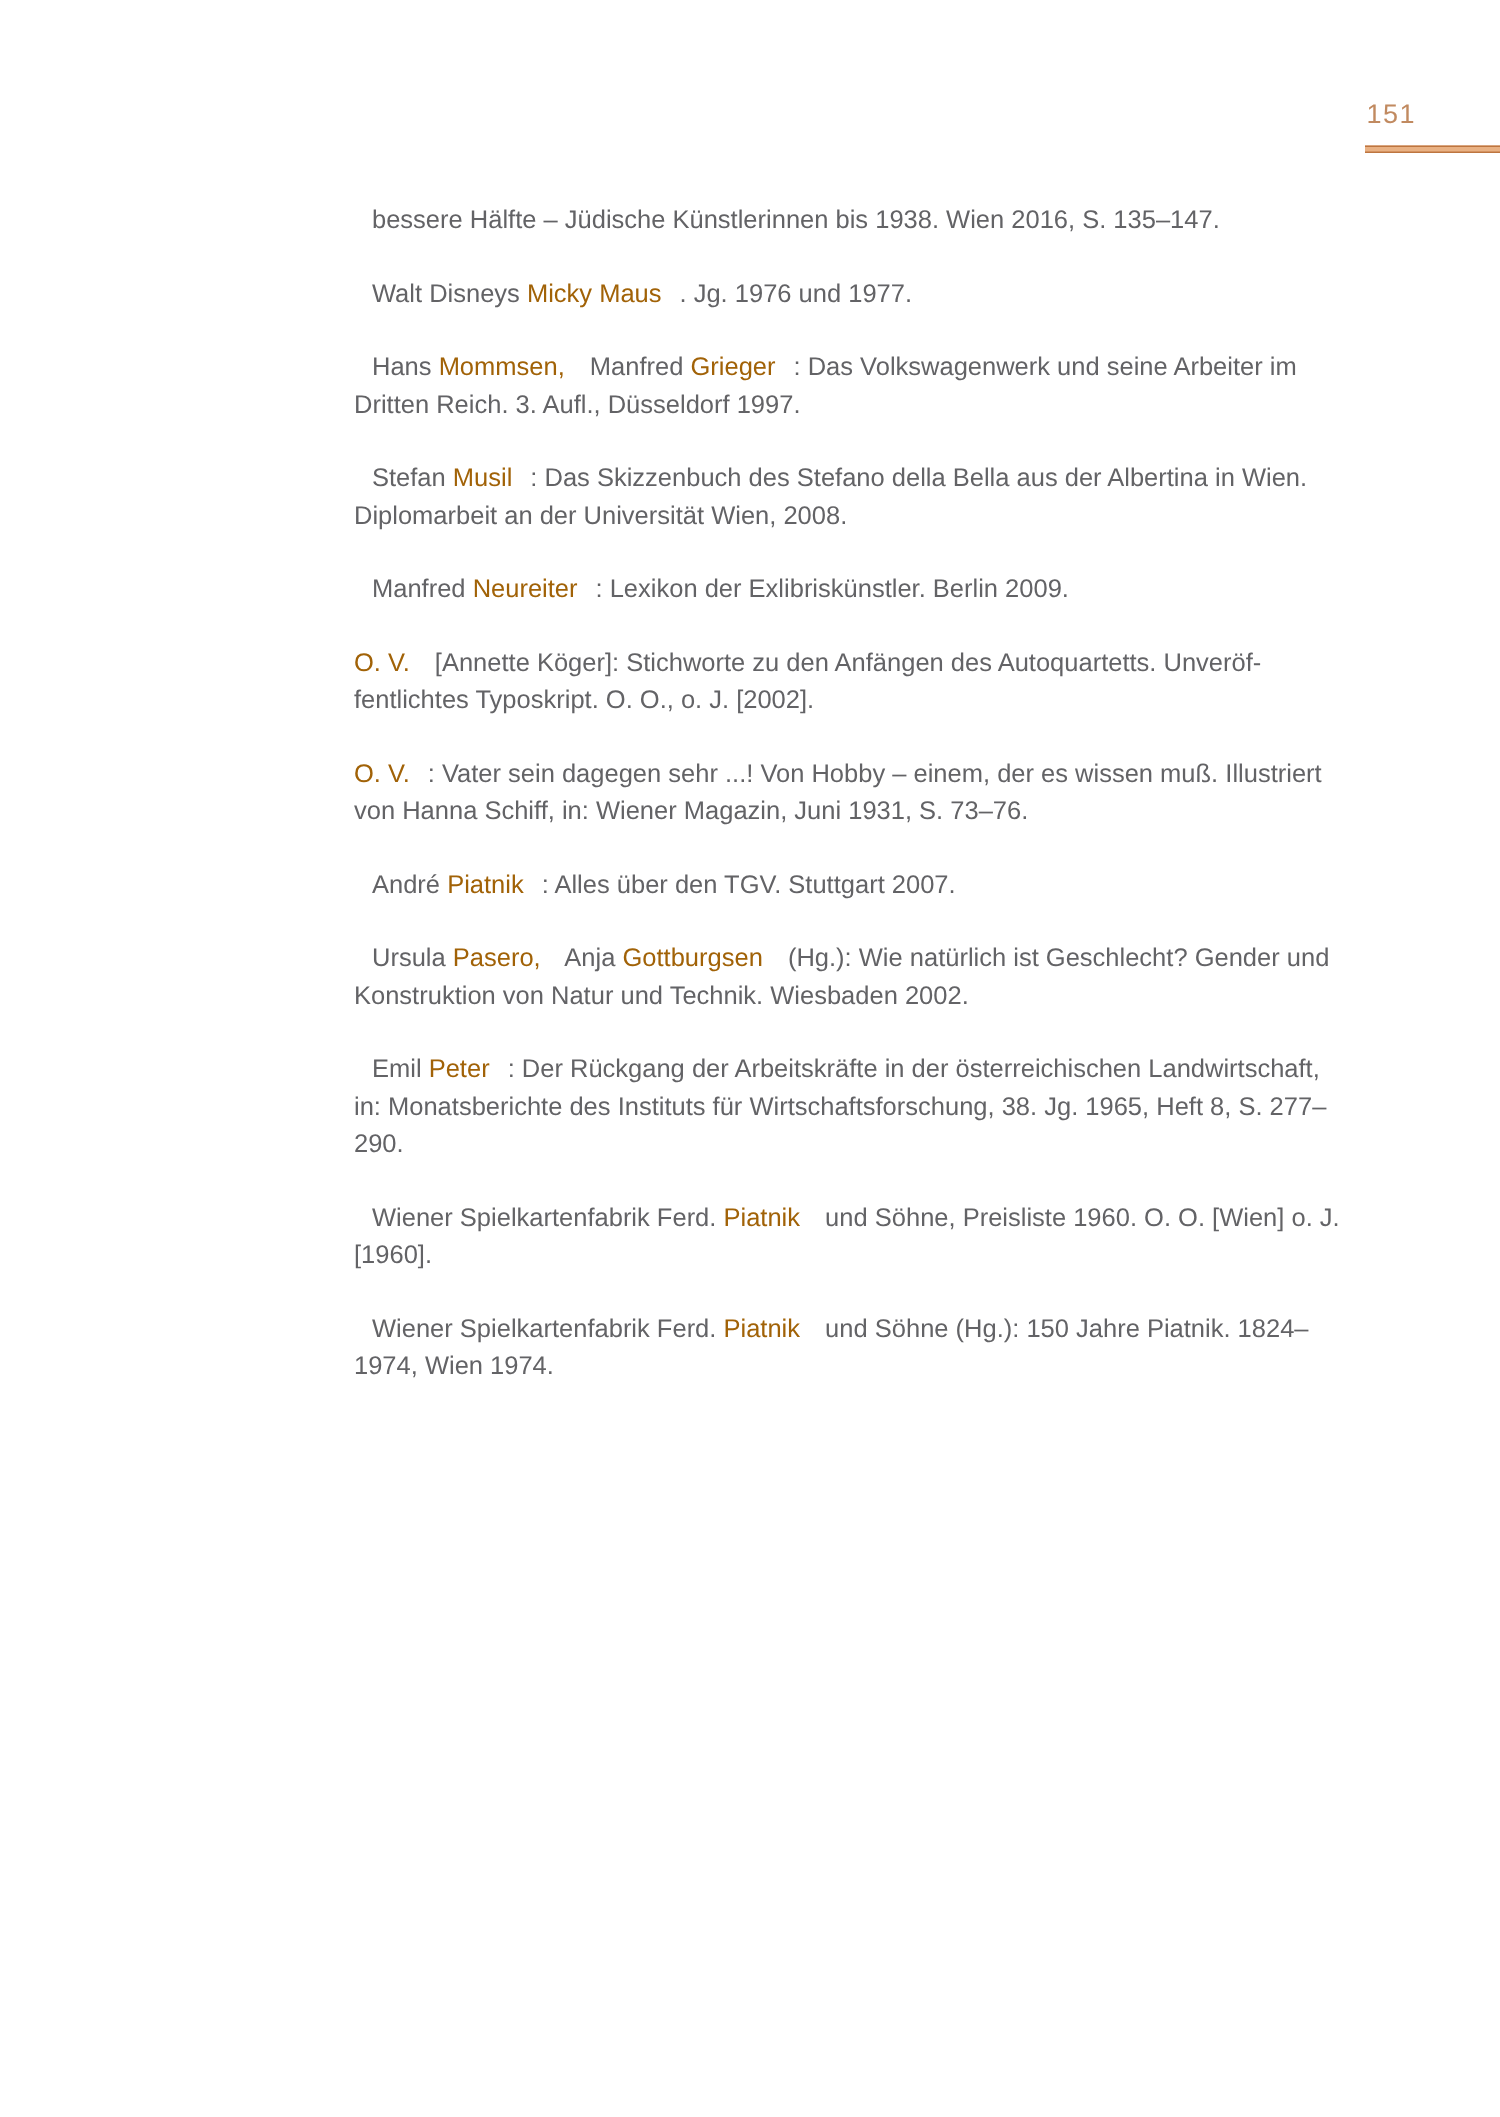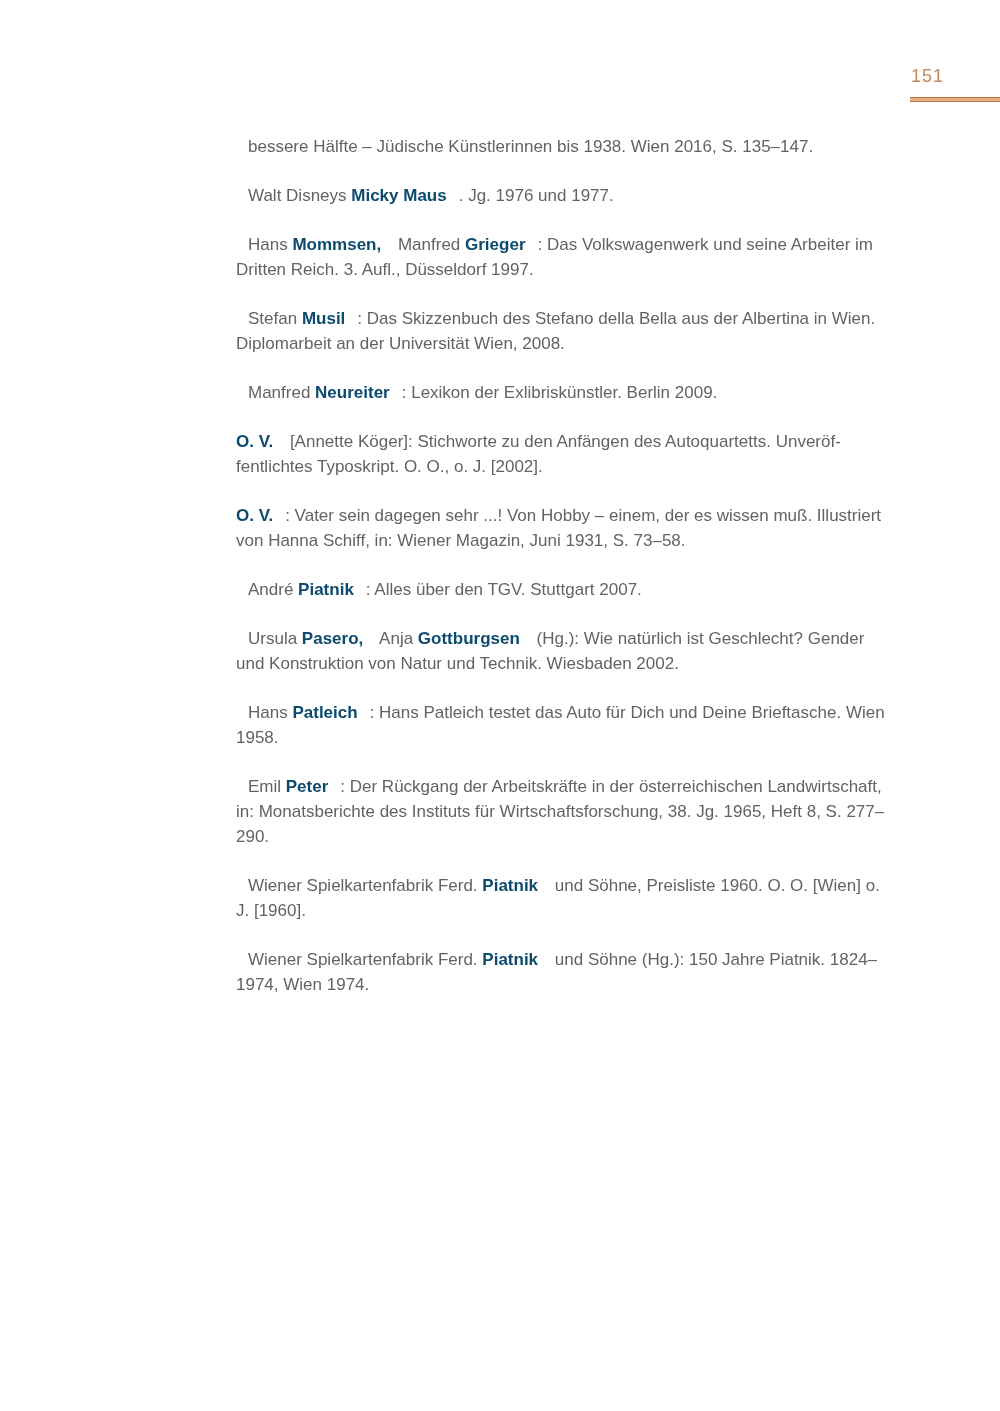--- a/index.html
+++ b/index.html
@@ -43,42 +43,41 @@
     font-size: 17px;
     line-height: 25px;
     color: #636366;
     hyphens: manual;
     -webkit-hyphens: manual;
   }
   .entry {
     margin: 0 0 24px 0;
   }
   .entry .b {
-    font-weight: bold;
-    color: #0c4a6e;
+    font-weight: normal;
+    color: #a16207;
   }
   .entry .r {
     font-weight: normal;
     margin-left: 12px;
   }
 </style>
 </head>
 <body>
 
 <div class="page-number">151</div>
 
 <div class="header-rule"></div>
 
 <div class="bibliography">
     <p class="entry"><span class="r">bessere Hälfte – Jüdische Künstlerinnen bis 1938. Wien 2016, S. 135–147.</span></p>
     <p class="entry"><span class="r">Walt Disneys </span><span class="b">Micky Maus</span><span class="r">. Jg. 1976 und 1977.</span></p>
     <p class="entry"><span class="r">Hans </span><span class="b">Mommsen,</span><span class="r"> Manfred </span><span class="b">Grieger</span><span class="r">: Das Volkswagenwerk und seine Arbeiter im Dritten Reich. 3. Aufl., Düsseldorf 1997.</span></p>
     <p class="entry"><span class="r">Stefan </span><span class="b">Musil</span><span class="r">: Das Skizzenbuch des Stefano della Bella aus der Albertina in Wien. Diplomarbeit an der Universität Wien, 2008.</span></p>
     <p class="entry"><span class="r">Manfred </span><span class="b">Neureiter</span><span class="r">: Lexikon der Exlibriskünstler. Berlin 2009.</span></p>
     <p class="entry"><span class="b">O. V.</span><span class="r"> [Annette Köger]: Stichworte zu den Anfängen des Autoquartetts. Unveröf­fentlichtes Typoskript. O. O., o. J. [2002].</span></p>
-    <p class="entry"><span class="b">O. V.</span><span class="r">: Vater sein dagegen sehr ...! Von Hobby – einem, der es wissen muß. Illustriert von Hanna Schiff, in: Wiener Magazin, Juni 1931, S. 73–58.</span></p>
+    <p class="entry"><span class="b">O. V.</span><span class="r">: Vater sein dagegen sehr ...! Von Hobby – einem, der es wissen muß. Illustriert von Hanna Schiff, in: Wiener Magazin, Juni 1931, S. 73–76.</span></p>
     <p class="entry"><span class="r">André </span><span class="b">Piatnik</span><span class="r">: Alles über den TGV. Stuttgart 2007.</span></p>
     <p class="entry"><span class="r">Ursula </span><span class="b">Pasero,</span><span class="r"> Anja </span><span class="b">Gottburgsen</span><span class="r"> (Hg.): Wie natürlich ist Geschlecht? Gender und Konstruktion von Natur und Technik. Wiesbaden 2002.</span></p>
-    <p class="entry"><span class="r">Hans </span><span class="b">Patleich</span><span class="r">: Hans Patleich testet das Auto für Dich und Deine Brieftasche. Wien 1958.</span></p>
     <p class="entry"><span class="r">Emil </span><span class="b">Peter</span><span class="r">: Der Rückgang der Arbeitskräfte in der österreichischen Landwirt­schaft, in: Monatsberichte des Instituts für Wirtschaftsforschung, 38. Jg. 1965, Heft 8, S. 277–290.</span></p>
     <p class="entry"><span class="r">Wiener Spielkartenfabrik Ferd. </span><span class="b">Piatnik</span><span class="r"> und Söhne, Preisliste 1960. O. O. [Wien] o. J. [1960].</span></p>
     <p class="entry"><span class="r">Wiener Spielkartenfabrik Ferd. </span><span class="b">Piatnik</span><span class="r"> und Söhne (Hg.): 150 Jahre Piatnik. 1824–1974, Wien 1974.</span></p>
   </div>
 
 </body></html>

